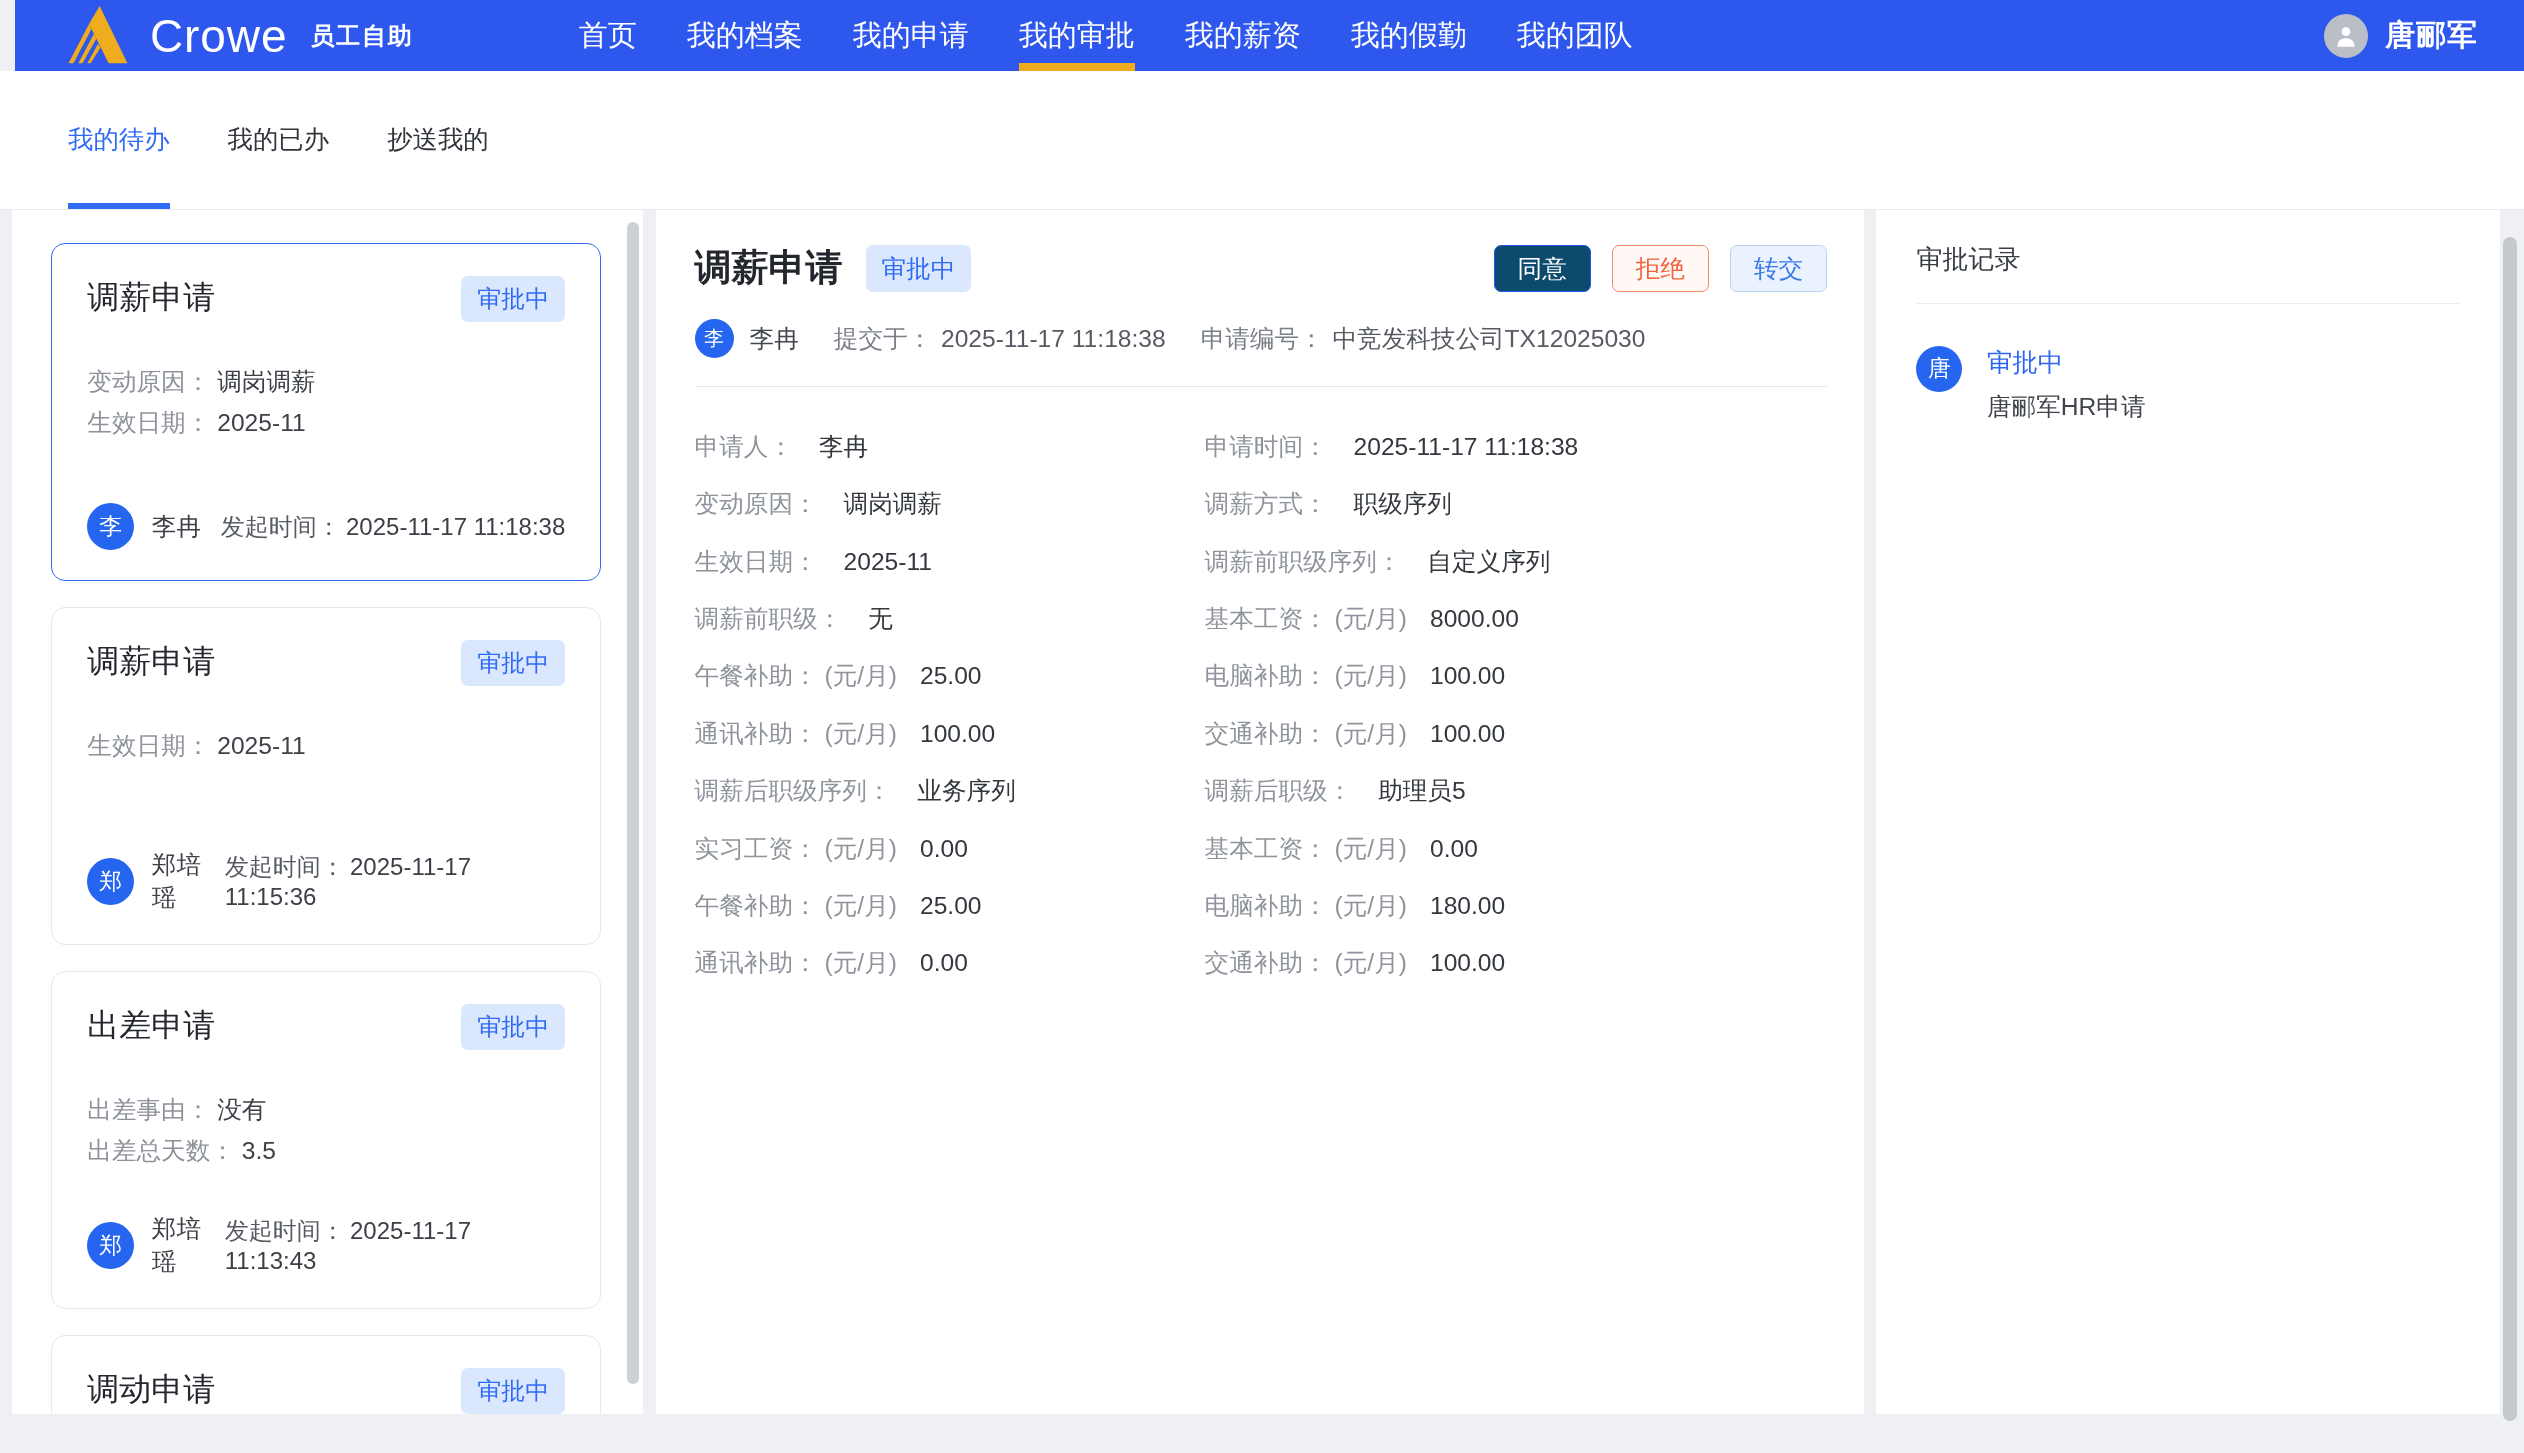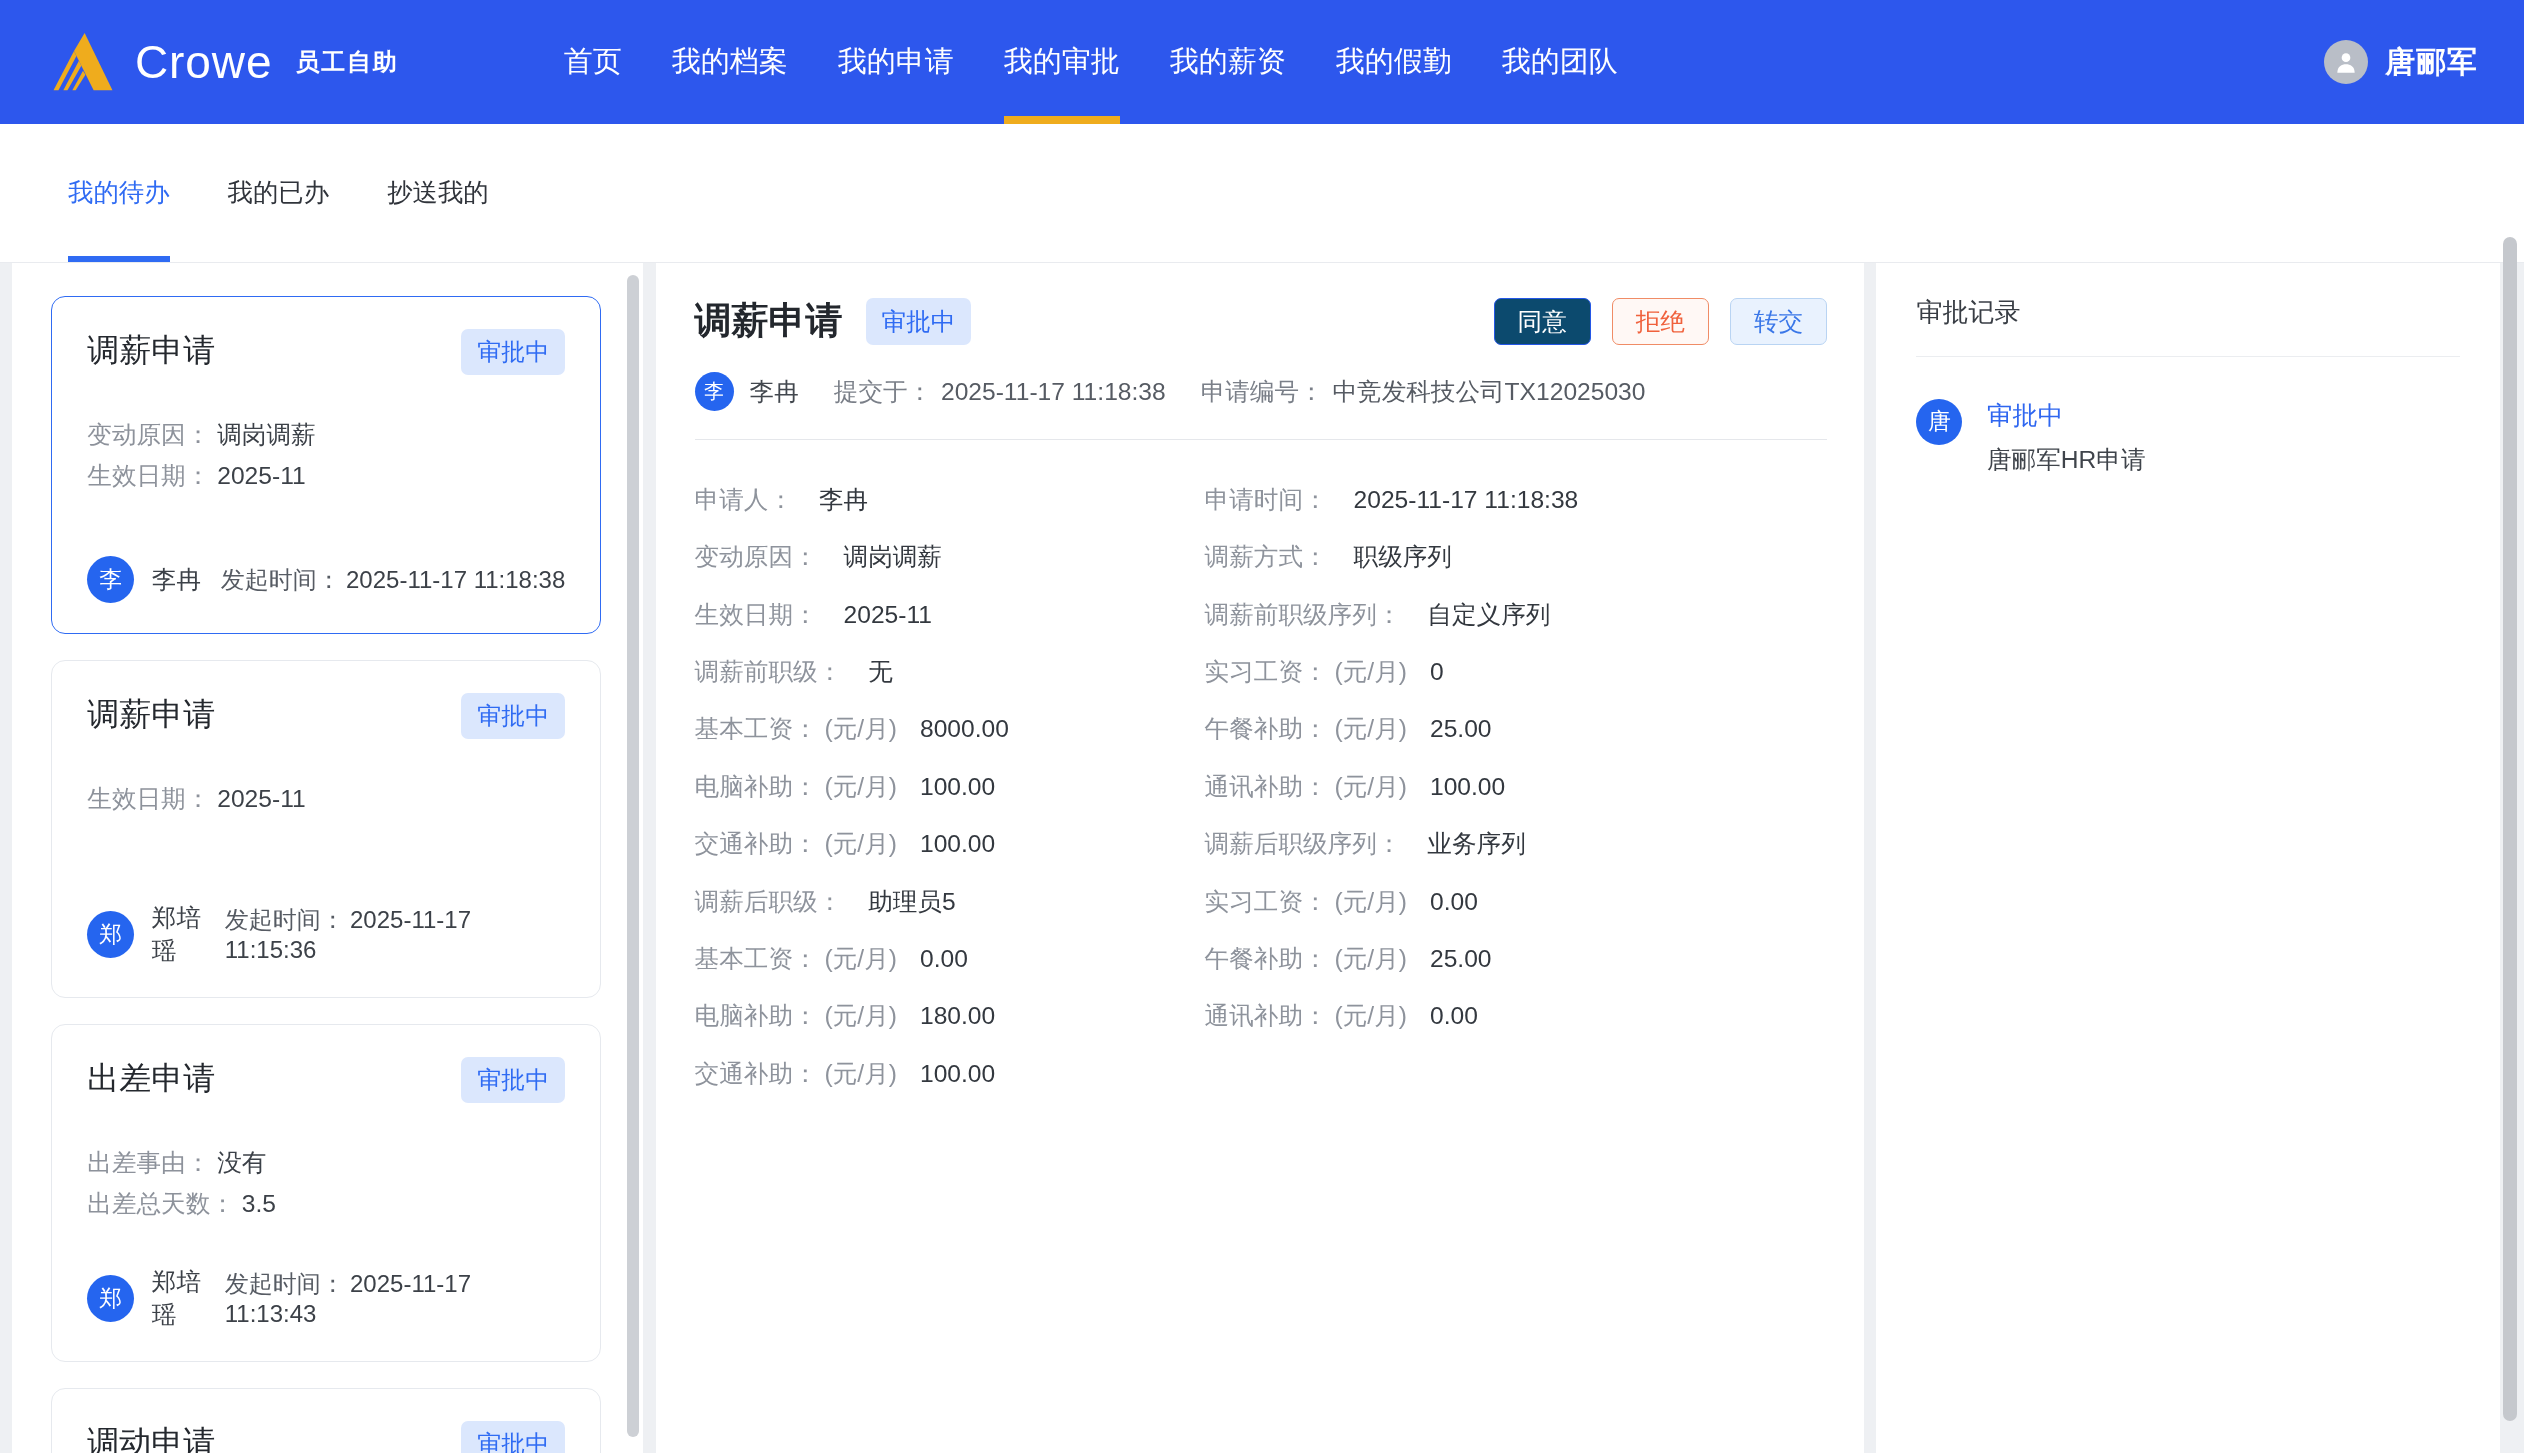--- a/index.html
+++ b/index.html
@@ -1,20 +1,20 @@
 <!DOCTYPE html>
 <html style="font-size:14px"><head>
 <meta charset="utf-8">
 <style>
   * { margin:0; padding:0; box-sizing:border-box; }
   html,body { width:2525px; height:1453px; overflow:hidden;
     font-family:"Liberation Sans","DejaVu Sans",sans-serif; background:#eef0f3; }
 
   
-  .navbar { height:124px; background:#2d57ed; display:flex; align-items:center; padding:0 47px; position:relative; }
+  .navbar { height:71px; background:#2d57ed; display:flex; align-items:center; padding:0 47px; position:relative;margin-left:15px; }
   .brand { display:flex; align-items:center; }
   .brand-logo { width:72px; height:67px; flex:0 0 auto; }
   .brand-word { color:#fff; font-size:46px; font-weight:400; letter-spacing:0.9px; margin-left:16px; }
   .brand-product { color:#fff; font-size:24px; font-weight:700; margin-left:23px; letter-spacing:1.8px; }
   .nav-menu { display:flex; align-items:center; height:100%; margin-left:165px; column-gap:50px; list-style:none; }
   .nav-item { color:#fff; font-size:29px; font-weight:500; height:100%; display:flex; align-items:center; position:relative; cursor:pointer; white-space:nowrap; }
   .nav-item.active::after { content:""; position:absolute; left:0; right:0; bottom:0; height:8px; background:#efac1d; }
   .nav-user { margin-left:auto; display:flex; align-items:center; cursor:pointer; }
   .nav-avatar { width:44px; height:44px; border-radius:50%; background:#b9bec7; display:flex; align-items:center; justify-content:center; }
   .nav-avatar svg { width:26px; height:26px; }
@@ -226,21 +226,20 @@
     <div class="divider"></div>
 
     <div class="field-grid">
       <div class="field"><span class="lbl">申请人：</span><span class="val no-unit">李冉</span></div>
       <div class="field"><span class="lbl">申请时间：</span><span class="val no-unit">2025-11-17 11:18:38</span></div>
       <div class="field"><span class="lbl">变动原因：</span><span class="val no-unit">调岗调薪</span></div>
       <div class="field"><span class="lbl">调薪方式：</span><span class="val no-unit">职级序列</span></div>
       <div class="field"><span class="lbl">生效日期：</span><span class="val no-unit">2025-11</span></div>
       <div class="field"><span class="lbl">调薪前职级序列：</span><span class="val no-unit">自定义序列</span></div>
       <div class="field"><span class="lbl">调薪前职级：</span><span class="val no-unit">无</span></div>
-      <div class="field"><span class="lbl">实习工资：</span><span class="unit">(元/月)</span><span class="val">0</span></div>
       <div class="field"><span class="lbl">基本工资：</span><span class="unit">(元/月)</span><span class="val">8000.00</span></div>
       <div class="field"><span class="lbl">午餐补助：</span><span class="unit">(元/月)</span><span class="val">25.00</span></div>
       <div class="field"><span class="lbl">电脑补助：</span><span class="unit">(元/月)</span><span class="val">100.00</span></div>
       <div class="field"><span class="lbl">通讯补助：</span><span class="unit">(元/月)</span><span class="val">100.00</span></div>
       <div class="field"><span class="lbl">交通补助：</span><span class="unit">(元/月)</span><span class="val">100.00</span></div>
       <div class="field"><span class="lbl">调薪后职级序列：</span><span class="val no-unit">业务序列</span></div>
       <div class="field"><span class="lbl">调薪后职级：</span><span class="val no-unit">助理员5</span></div>
       <div class="field"><span class="lbl">实习工资：</span><span class="unit">(元/月)</span><span class="val">0.00</span></div>
       <div class="field"><span class="lbl">基本工资：</span><span class="unit">(元/月)</span><span class="val">0.00</span></div>
       <div class="field"><span class="lbl">午餐补助：</span><span class="unit">(元/月)</span><span class="val">25.00</span></div>

